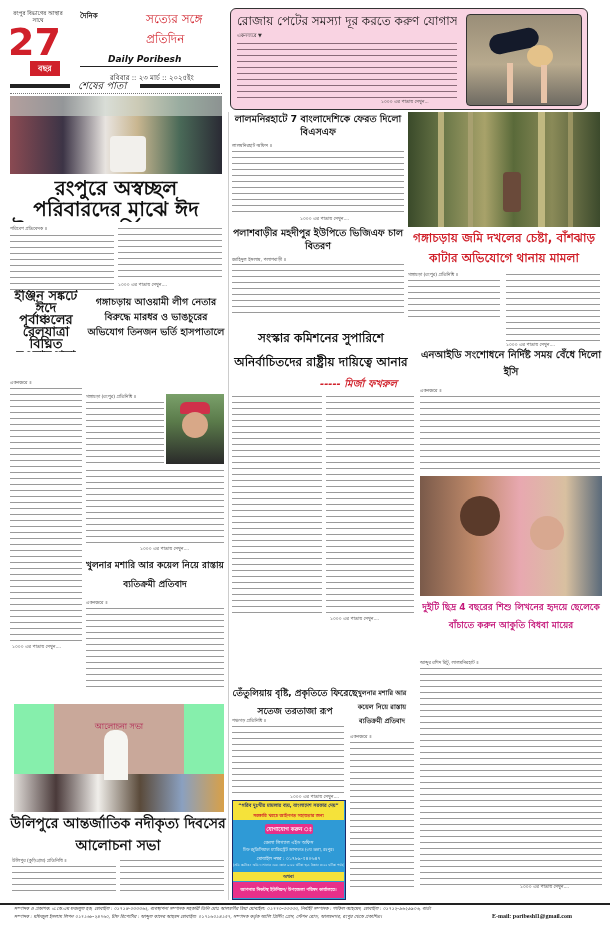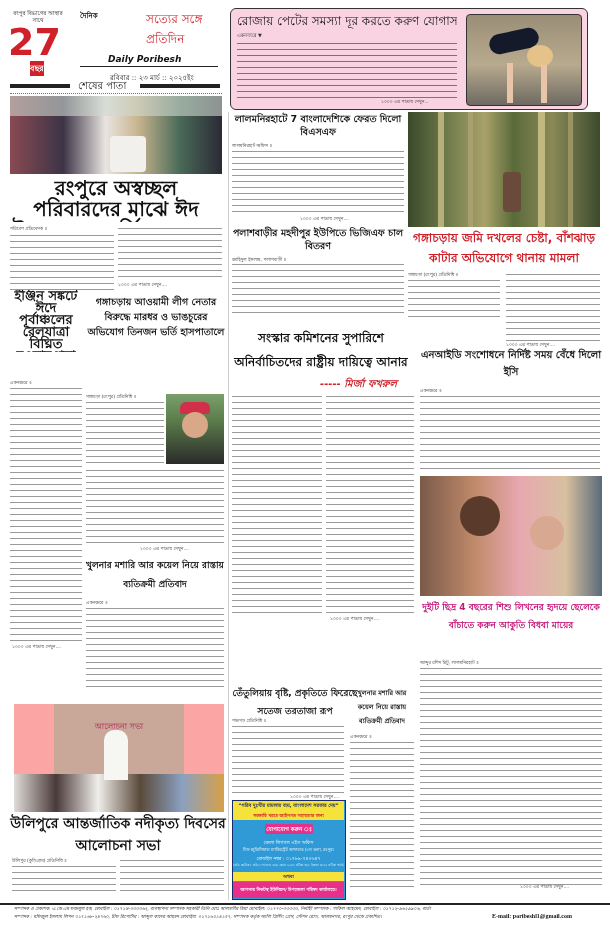--- a/index.html
+++ b/index.html
@@ -10,28 +10,28 @@
 .photo{overflow:hidden}
 .rule{background:#222}
 .more{font-size:4.5px;color:#333}
 </style>
 </head>
 <body>
 
 <div class="abs" style="left:0;top:0;width:222px;height:110px">
   <div class="abs" style="left:8px;top:10px;width:60px;font-size:5.5px;line-height:7px;text-align:center;color:#111">রংপুর বিভাগের আস্থার সাথে</div>
   <div class="abs" style="left:8px;top:22px;font-size:38px;font-weight:bold;color:#d0202a;line-height:40px">27</div>
-  <div class="abs" style="left:30px;top:61px;background:#d0202a;color:#fff;font-size:8px;padding:1px 0;font-weight:bold">বছর</div>
+  <div class="abs" style="left:30px;top:61px;background:#d0202a;color:#fff;font-size:8px;padding:1px 8px;font-weight:bold">বছর</div>
   <div class="abs" style="left:80px;top:10px;font-size:7px;font-weight:bold;color:#111">দৈনিক</div>
   <div class="abs" style="left:146px;top:10px;font-size:12px;color:#d0202a">সত্যের সঙ্গে প্রতিদিন</div>
   <div class="abs" style="left:108px;top:54px;font-size:9px;font-style:italic;font-weight:bold;color:#111">Daily Poribesh</div>
   <div class="abs rule" style="left:80px;top:66px;width:138px;height:1px"></div>
   <div class="abs" style="left:110px;top:72px;font-size:7px;color:#111">রবিবার :: ২৩ মার্চ :: ২০২৫ইং</div>
   <div class="abs rule" style="left:10px;top:84px;width:60px;height:4px"></div>
-  <div class="abs" style="left:78px;top:78px;font-size:10px;color:#111">শেষের পাতা</div>
+  <div class="abs" style="left:78px;top:78px;font-size:10px;font-style:italic;color:#111">শেষের পাতা</div>
   <div class="abs rule" style="left:140px;top:84px;width:80px;height:4px"></div>
   <div class="abs" style="left:10px;top:93px;width:212px;border-top:1px dotted #777"></div>
 </div>
 
 <div class="abs" style="left:230px;top:8px;width:358px;height:102px;background:#f9d3e2;border:1.5px solid #333;border-radius:6px">
   <div class="abs hl" style="left:6px;top:3px;width:220px;font-size:12px;text-align:left;font-weight:normal">রোজায় পেটের সমস্যা দূর করতে করুণ যোগাসন</div>
   <div class="abs" style="left:6px;top:23px;font-size:5px;color:#333">একনজরে ▼</div>
   <div class="abs lines" style="left:6px;top:32px;width:220px;height:58px;background:repeating-linear-gradient(#f9d3e2 0,#f9d3e2 2px,#8a6a78 2px,#8a6a78 3.2px,#f9d3e2 3.2px,#f9d3e2 6px)"></div>
   <div class="abs more" style="left:150px;top:90px">১০০০ এর পাতায় দেখুন...</div>
   <div class="abs photo" style="left:235px;top:5px;width:116px;height:92px;border:1px solid #333;border-radius:4px;background:linear-gradient(180deg,#9a8e78 0%,#b8aa8e 55%,#6e6a62 100%)">
@@ -126,21 +126,21 @@
   <div class="abs" style="left:0;top:10px;width:111px;height:9px;background:#f5e23a;font-size:4.5px;font-weight:bold;color:#d0202a;text-align:center;line-height:9px;white-space:nowrap;overflow:hidden">সরকারি খরচে আইনগত সহায়তার জন্য</div>
   <div class="abs" style="left:32px;top:23px;width:48px;height:10px;background:#e8308a;font-size:5.5px;font-weight:bold;color:#fff;text-align:center;line-height:10px;border-radius:2px">যোগাযোগ করুন ঃ</div>
   <div class="abs" style="left:0;top:38px;width:111px;font-size:4.6px;color:#fff;text-align:center">জেলা লিগ্যাল এইড অফিস</div>
   <div class="abs" style="left:0;top:46px;width:111px;font-size:4.2px;color:#fff;text-align:center;white-space:nowrap;overflow:hidden">চিফ জুডিসিয়াল ম্যাজিস্ট্রেট আদালত (৩য় তলা, রংপুর।</div>
   <div class="abs" style="left:0;top:54px;width:111px;font-size:4.6px;color:#fff;text-align:center">মোবাইল নম্বর : ০১৭৮৯-৫৪০৬৪৭</div>
   <div class="abs" style="left:0;top:62px;width:111px;font-size:3.2px;color:#fff;text-align:center;white-space:nowrap;overflow:hidden">(প্রতি কর্মদিবস অফিস খোলার সময় সকাল ৯:০০ ঘটিকা হতে বিকাল ৫:০০ ঘটিকা পর্যন্ত)</div>
   <div class="abs" style="left:0;top:71px;width:111px;height:9px;background:#f5e23a;font-size:4.6px;font-weight:bold;color:#1b2a6b;text-align:center;line-height:9px">অথবা</div>
   <div class="abs" style="left:0;top:81px;width:111px;height:16px;background:#e8308a;font-size:4.4px;font-weight:bold;color:#fff;text-align:center;line-height:16px;white-space:nowrap;overflow:hidden">আপনার নিকটস্থ ইউনিয়ন/ উপজেলা পরিষদ কার্যালয়ে।</div>
 </div>
 
-<div class="abs photo" style="left:14px;top:704px;width:210px;height:108px;background:#fca5a5">
+<div class="abs photo" style="left:14px;top:704px;width:210px;height:108px;background:#86efac">
   <div class="abs" style="left:40px;top:0;width:130px;height:72px;background:#c9a89a"></div>
   <div class="abs" style="left:60px;top:16px;width:90px;text-align:center;font-size:8px;color:#b02050">আলোচনা সভা</div>
   <div class="abs" style="left:0;top:70px;width:210px;height:38px;background:linear-gradient(90deg,#e0dcd8,#4a3a3a 20%,#f0eeea 40%,#5a4a3a 60%,#8aa0c0 80%,#d8a048)"></div>
   <div class="abs" style="left:90px;top:26px;width:24px;height:50px;background:#f6f6f2;border-radius:10px 10px 0 0"></div>
 </div>
 <div class="abs hl" style="left:8px;top:812px;width:220px;height:44px;font-size:14px;line-height:22px;white-space:normal">উলিপুরে আন্তর্জাতিক নদীকৃত্য দিবসের আলোচনা সভা</div>
 <div class="abs" style="left:12px;top:858px;font-size:4.5px;color:#333">উলিপুর (কুড়িগ্রাম) প্রতিনিধি ॥</div>
 <div class="abs lines" style="left:12px;top:864px;width:104px;height:30px"></div>
 <div class="abs lines" style="left:120px;top:858px;width:104px;height:36px"></div>
 

